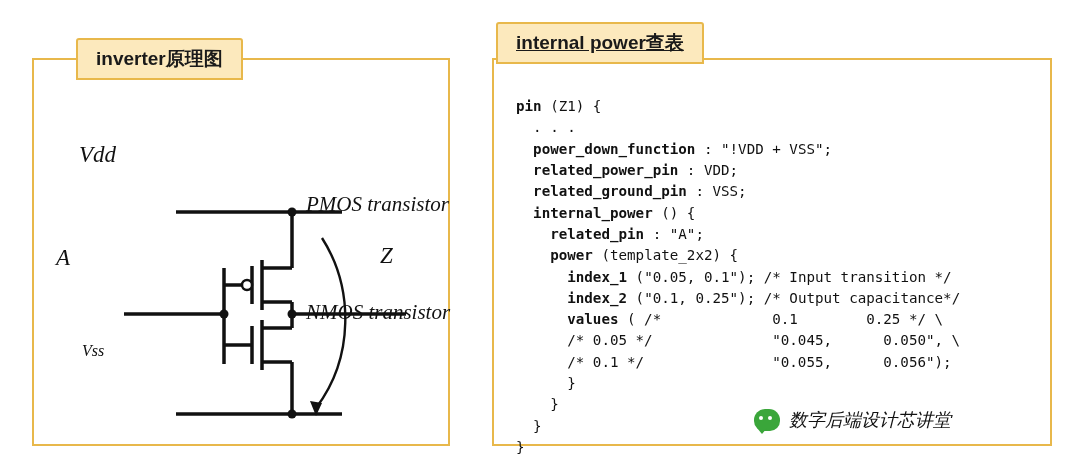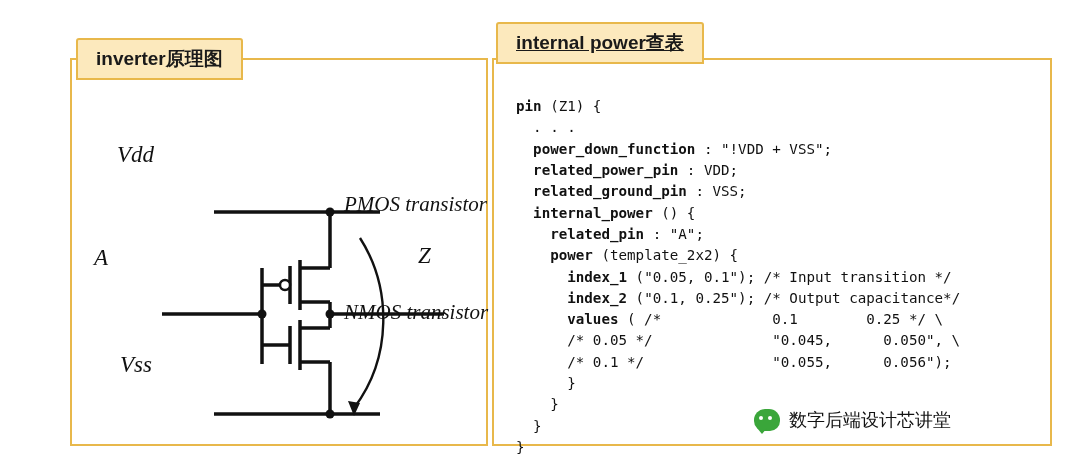--- a/index.html
+++ b/index.html
@@ -20,21 +20,20 @@
     border: 2px solid #e8b84b;
     background: #ffffff;
   }
 
   
   #left-panel {
     left: 32px;
     top: 58px;
     width: 414px;
     height: 384px;
-    margin-left: 38px;
   }
   #right-panel {
     left: 492px;
     top: 58px;
     width: 556px;
     height: 384px;
   }
 
   .panel-title {
     position: absolute;
@@ -84,34 +83,35 @@
     height: 384px;
   }
   .lbl {
     position: absolute;
     font-family: "Liberation Serif", serif;
     font-style: italic;
     color: #111111;
     white-space: nowrap;
   }
   #lbl-vdd { left: 45px; top: 82px; font-size: 23px; }
-  #lbl-vss { left: 48px; top: 292px; font-size: 23px; }
+  #lbl-vss { left: 48px; top: 282px; font-size: 16px; }
   #lbl-a   { left: 22px; top: 185px; font-size: 23px; }
   #lbl-z   { left: 346px; top: 183px; font-size: 23px; }
   #lbl-pmos { left: 272px; top: 132px; font-size: 21px; }
   #lbl-nmos { left: 272px; top: 240px; font-size: 21px; font-family: Liberation Serif, serif; }
 
   
   #footer-brand {
     position: absolute;
     left: 754px;
     top: 408px;
     display: flex;
     align-items: center;
     gap: 9px;
+    font-style: italic;
   }
   #wechat-icon {
     width: 26px;
     height: 22px;
     background: #3aa63a;
     border-radius: 11px 11px 10px 10px;
     position: relative;
     flex: none;
   }
   #wechat-icon::before {

